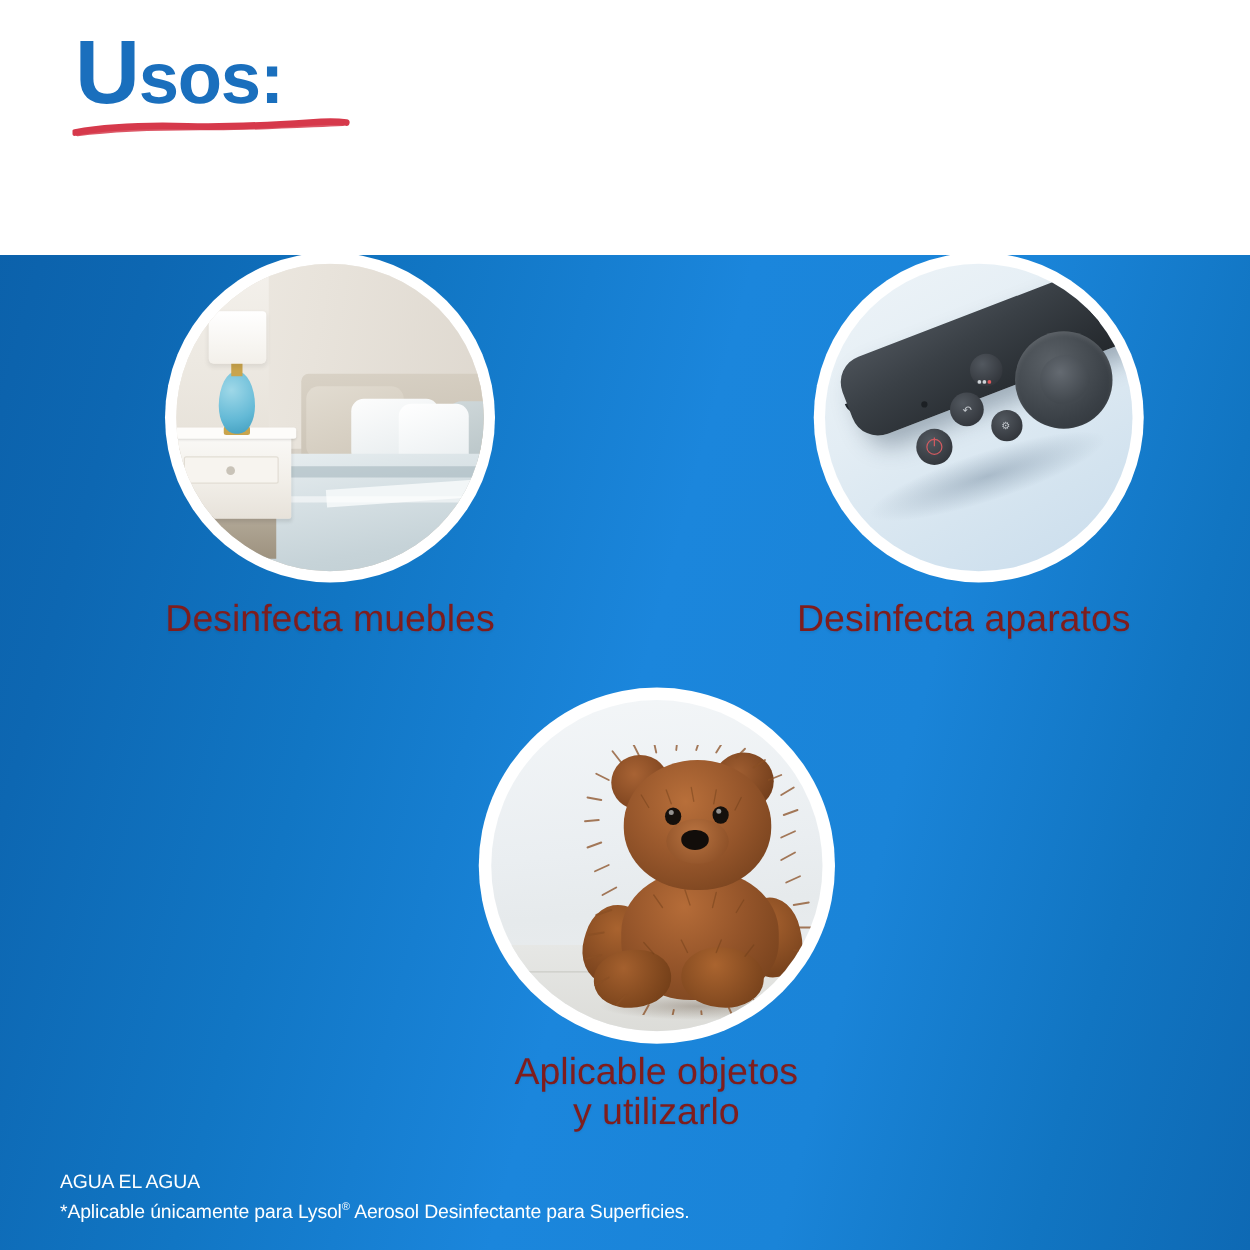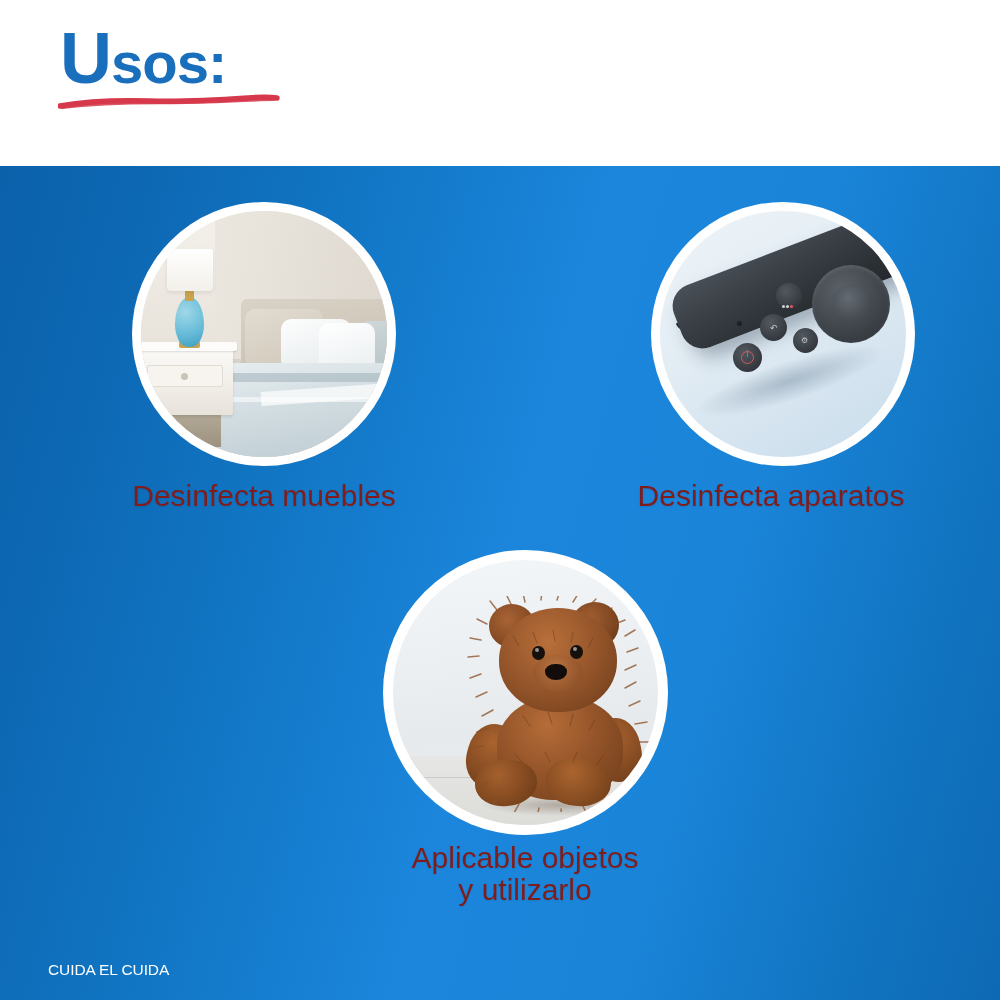--- a/index.html
+++ b/index.html
@@ -6,21 +6,21 @@
   html,body { width:1000px; height:1000px; }
   body {
     font-family: "Liberation Sans", sans-serif;
     background:#ffffff;
     position:relative;
     overflow:hidden;
   }
 
   
   #header{
-    position:absolute; left:0; top:0; width:1000px; height:166px;
+    position:absolute; left:0; top:0; width:1000px; height:204px;
     background:#ffffff; z-index:5;
   }
   #title{
     position:absolute; left:60px; top:22px;
     font-size:72px; font-weight:bold; letter-spacing:-1px;
     color:#1a6fbd; line-height:1; font-stretch:condensed;
   }
   #title .cap{ font-size:72px; }
   #title .sm{ font-size:58px; }
   #underline{
@@ -336,14 +336,15 @@
 <div class="caption" id="caption-electronics">
   <span class="l1">Desinfecta aparatos</span>
 </div>
 
 <div class="caption" id="caption-objects">
   <span class="l1">Aplicable objetos</span>
   <span class="l2">y utilizarlo</span>
 </div>
 
 <div id="footer">
-  <span class="ln">CUIDA EL CUIDA</span>
+  <span class="ln">AGUA EL AGUA</span>
+  <span class="ln"><span>*Aplicable únicamente para Lysol</span><sup>®</sup><span> Aerosol Desinfectante para Superficies.</span></span>
 </div>
 
 </body></html>

